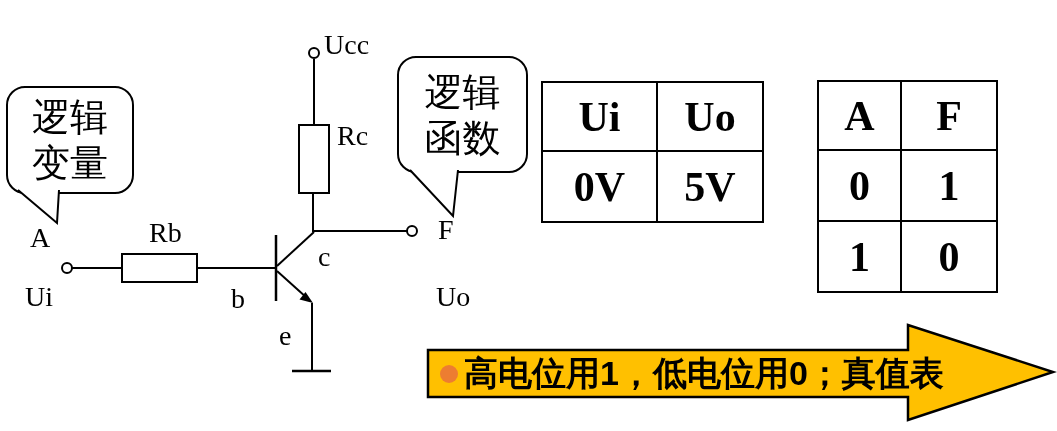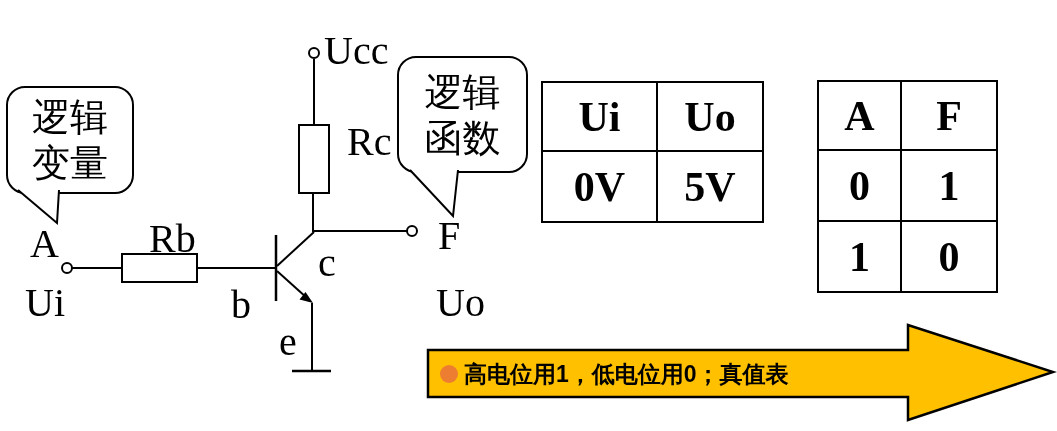--- a/index.html
+++ b/index.html
@@ -2,39 +2,39 @@
 <html><head>
 <meta charset="utf-8">
 <style>
   html,body { margin:0; padding:0; background:#ffffff; }
   .stage {
     position:relative; width:1057px; height:431px; background:#ffffff;
     overflow:hidden; font-family:"Liberation Serif","DejaVu Serif",serif; color:#000;
   }
   .layer { position:absolute; left:0; top:0; }
   .abs { position:absolute; white-space:nowrap; }
-  .clabel { font-size:40px; line-height:1; color:#000; }
+  .clabel { font-size:28px; line-height:1; color:#000; }
   .callout-text {
     position:absolute; display:flex; flex-direction:column;
     align-items:center; justify-content:center;
     font-size:38px; line-height:46px; text-align:center;
   }
   table.vals {
     position:absolute; border-collapse:collapse;
     font-weight:bold; font-size:42px; text-align:center;
     font-family:"Liberation Serif","DejaVu Serif",serif;
   }
   table.vals td {
     border:2px solid #000; padding:0; text-align:center; vertical-align:middle;
   }
   .banner-text {
     position:absolute; left:440px; top:355px; height:38px;
     display:flex; align-items:center; gap:6px;
     font-family:"Liberation Sans","DejaVu Sans",sans-serif;
-    font-weight:700; font-size:23px; color:#000;
+    font-weight:700; font-size:34px; color:#000;
   }
   .bullet {
     width:18px; height:18px; border-radius:50%;
     background:#ED7D31; display:inline-block; flex:0 0 auto;
   }
 </style>
 </head>
 <body>
 
 <div class="stage">
@@ -74,21 +74,21 @@
   <div class="callout-text" style="left:7px; top:87px; width:126px; height:106px;">
     <span>逻辑</span>
     <span>变量</span>
   </div>
   <div class="callout-text" style="left:398px; top:57px; width:129px; height:115px;">
     <span>逻辑</span>
     <span>函数</span>
   </div>
 
   <div class="abs clabel" style="left:324px; top:31px;">Ucc</div>
-  <div class="abs clabel" style="left:347px; top:122px;">Rc</div>
+  <div class="abs clabel" style="left:337px; top:122px;">Rc</div>
   <div class="abs clabel" style="left:149px; top:219px;">Rb</div>
   <div class="abs clabel" style="left:30px;  top:224px;">A</div>
   <div class="abs clabel" style="left:25px;  top:283px;">Ui</div>
   <div class="abs clabel" style="left:231px; top:285px;">b</div>
   <div class="abs clabel" style="left:318px; top:243px;">c</div>
   <div class="abs clabel" style="left:279px; top:322px;">e</div>
   <div class="abs clabel" style="left:438px; top:216px;">F</div>
   <div class="abs clabel" style="left:436px; top:283px;">Uo</div>
 
   <table class="vals" style="left:541px; top:81px;">

